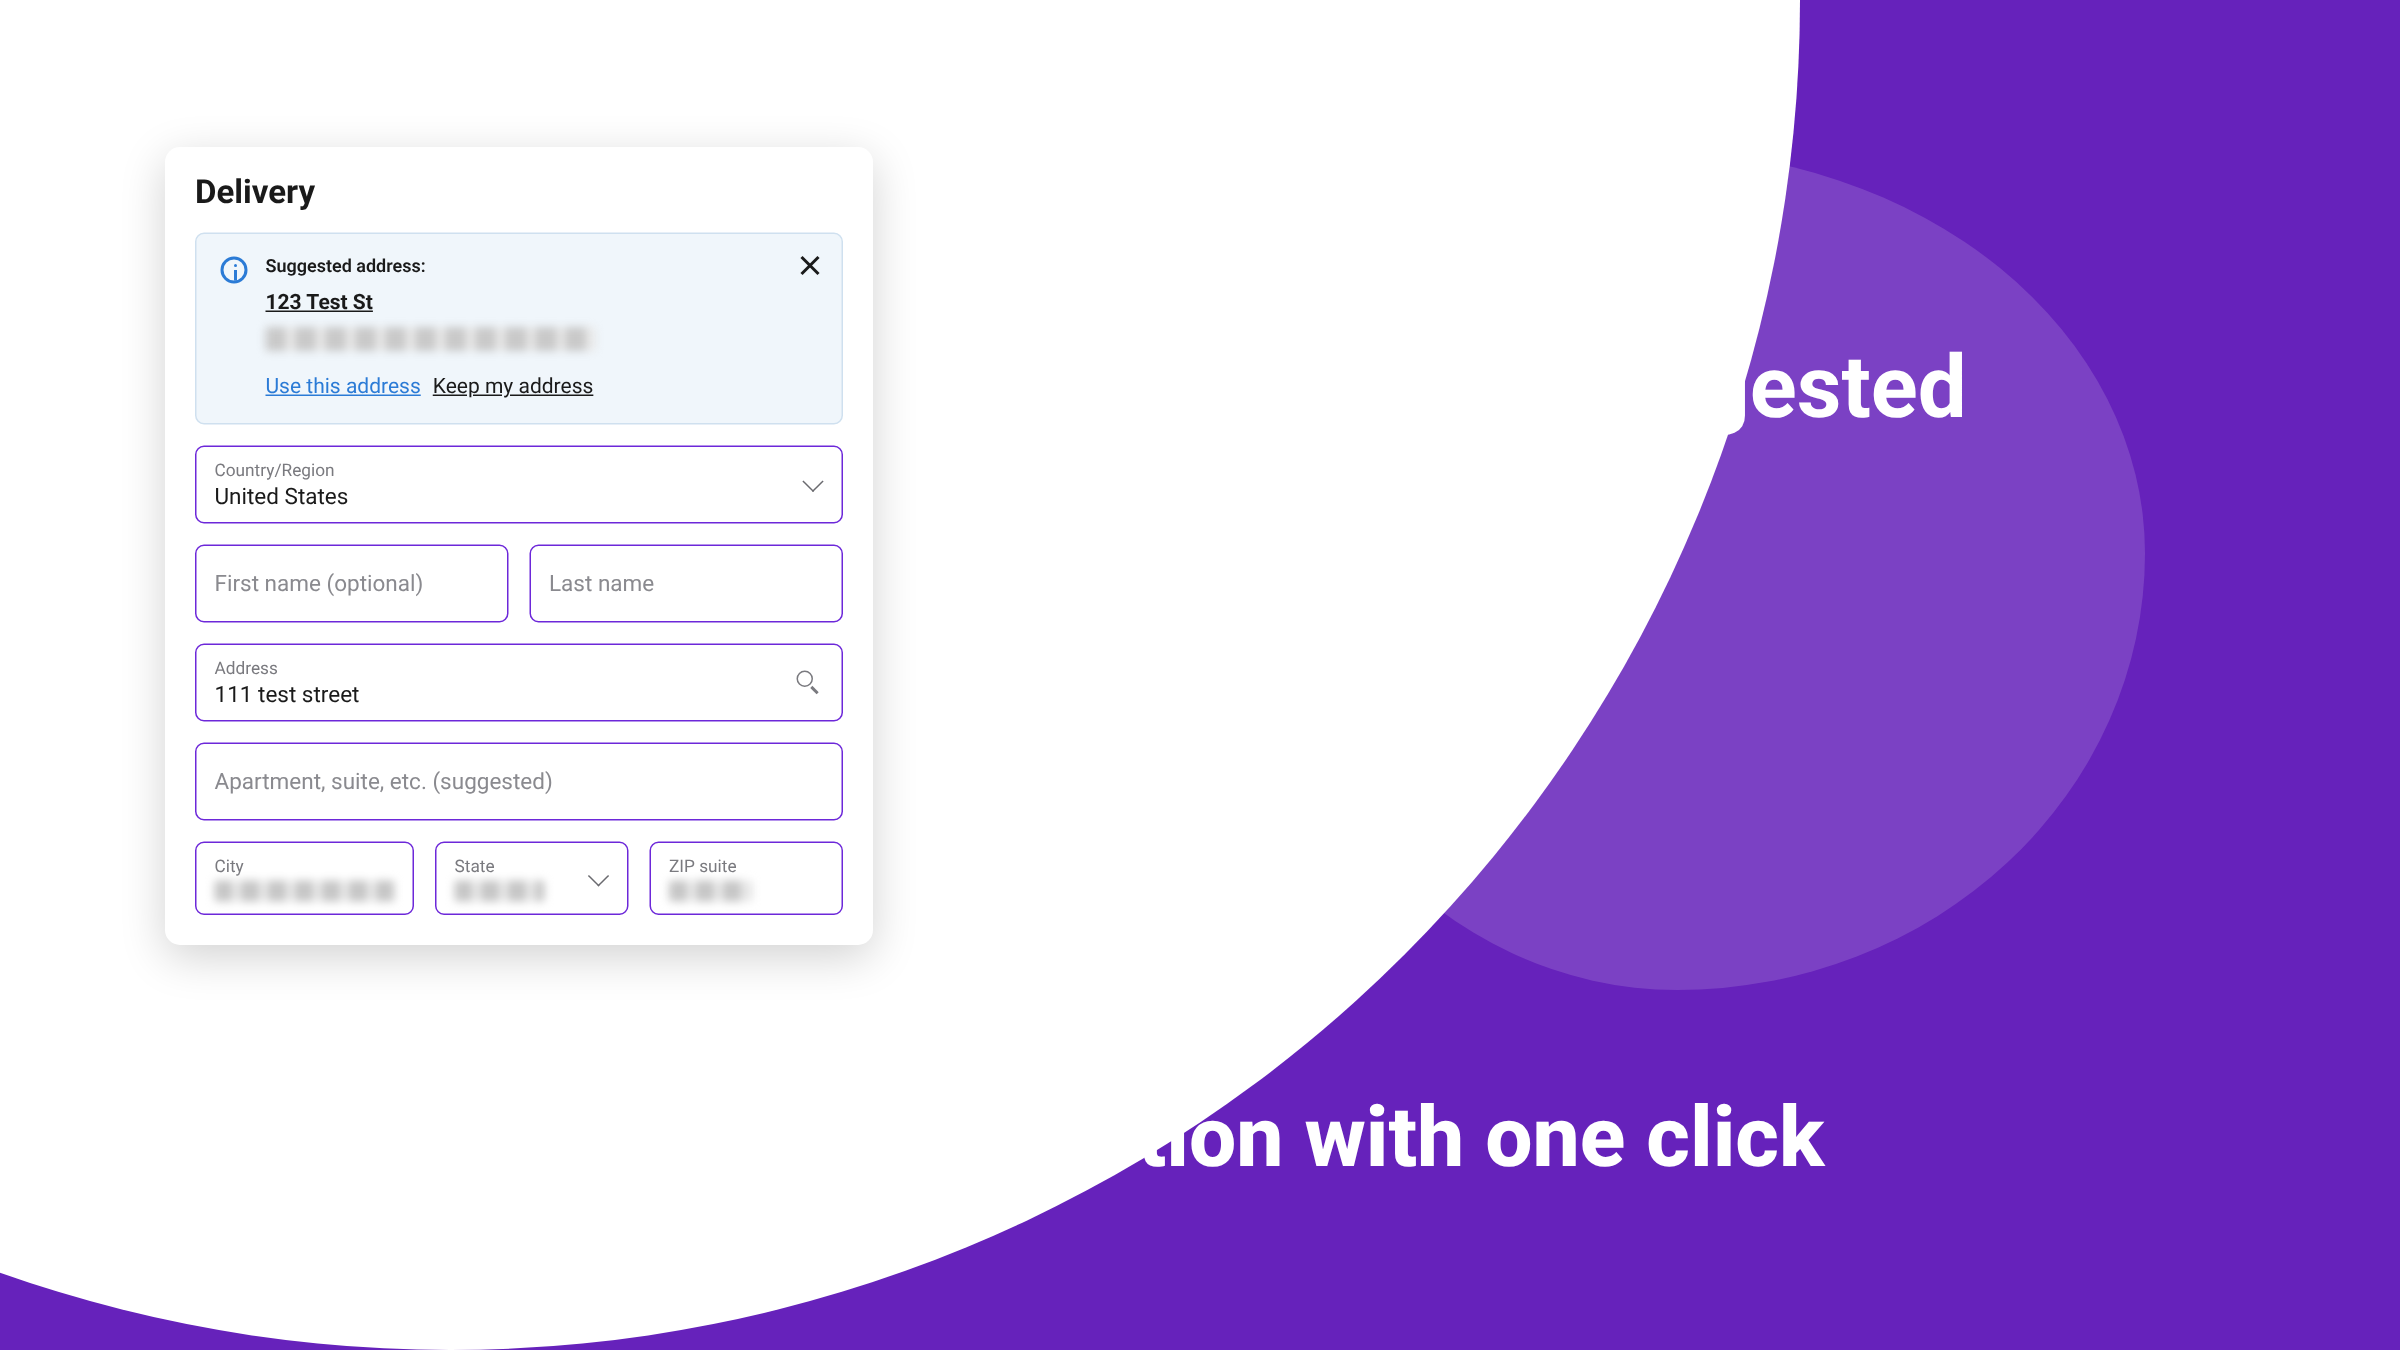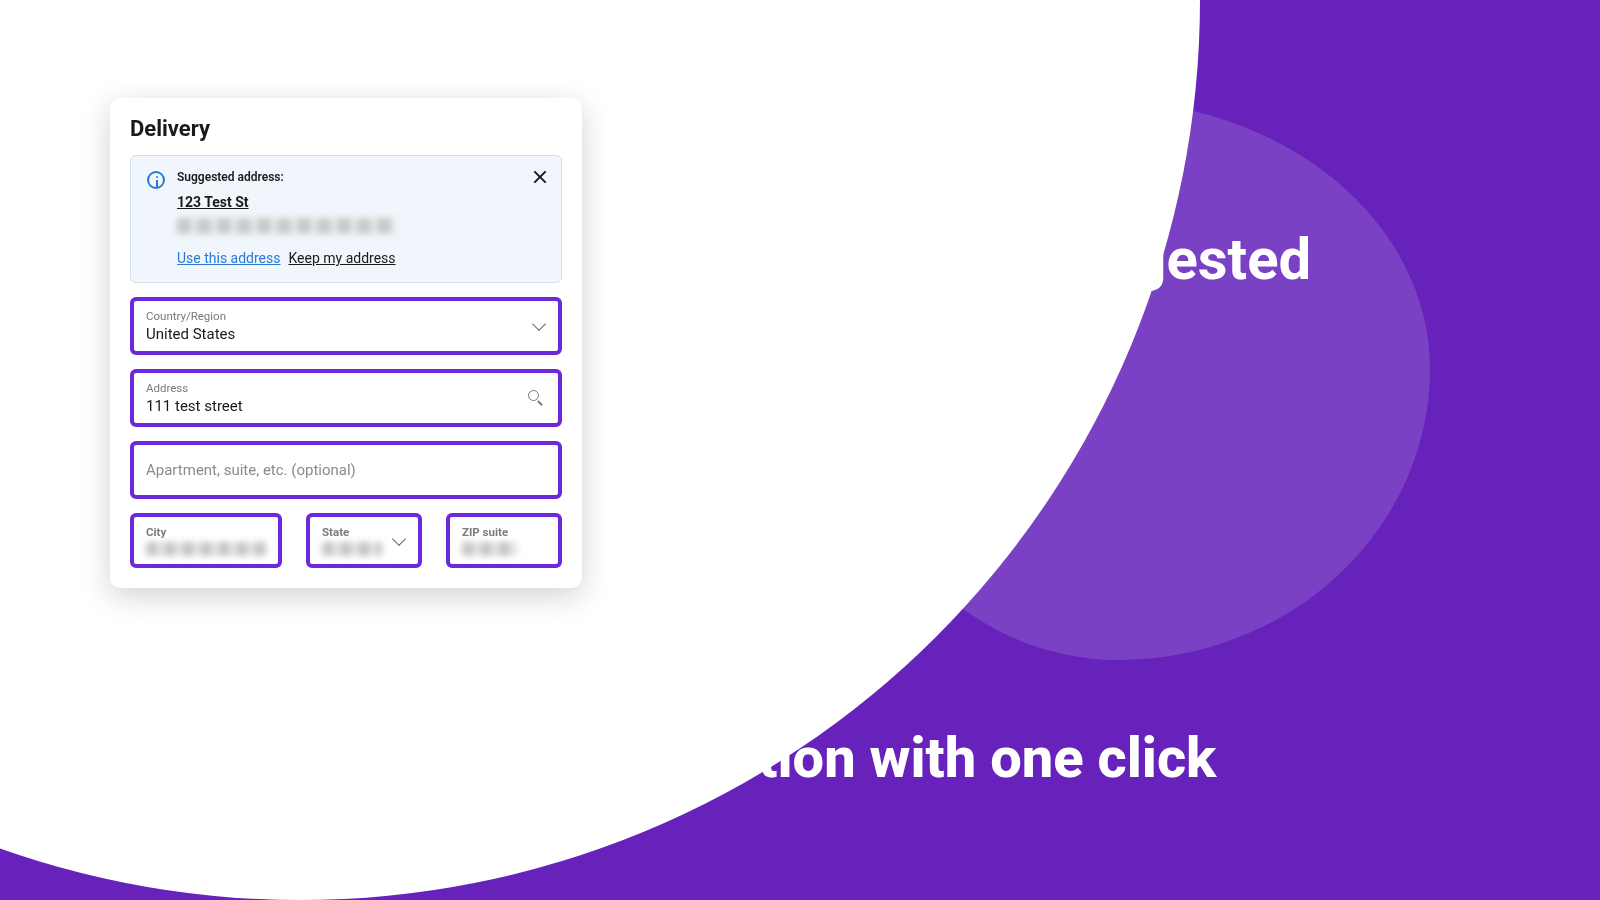--- a/index.html
+++ b/index.html
@@ -134,21 +134,21 @@
     content: "";
     position: absolute;
     left: 8px; top: 1px;
     width: 2px; height: 16px;
     background: #1a1a1a;
   }
   .close-x::before { transform: rotate(45deg); }
   .close-x::after  { transform: rotate(-45deg); }
 
   .field {
-    border: 4px solid #6d28d9;
+    border: 1px solid #6d28d9;
     border-radius: 6px;
     background: #fff;
     padding: 8px 12px 8px 12px;
     position: relative;
     margin-top: 14px;
   }
   .field .float-label {
     font-size: 11.5px;
     color: #7a7a7f;
   }
@@ -184,21 +184,21 @@
   }
   .search-ico .stem {
     position: absolute; left: 10px; top: 10px;
     width: 6px; height: 1.6px;
     background: #7a7a7f;
     transform: rotate(45deg);
     transform-origin: left center;
   }
   .row-2 { display: flex; gap: 14px; }
   .row-2 > .field { flex: 1; margin-top: 14px; }
-  .row-3 { display: flex; gap: 24px; font-weight: bold; }
+  .row-3 { display: flex; gap: 14px; }
   .row-3 > .field { flex: 1; margin-top: 14px; }
   .blur-small {
     height: 14px;
     background: repeating-linear-gradient(90deg,#c6c6c6 0 12px,#eaeaea 12px 18px);
     filter: blur(3px);
     border-radius: 2px;
     margin-top: 3px;
   }
   .blur-small.w1 { width: 120px; }
   .blur-small.w2 { width: 60px; }
@@ -233,32 +233,40 @@
         </div>
       </div>
     </div>
 
     <div class="field">
       <div class="float-label">Country/Region</div>
       <div class="value">United States</div>
       <div class="chev"></div>
     </div>
 
+    <div class="row-2">
+      <div class="field single-line">
+        <div class="placeholder-text">First name (optional)</div>
+      </div>
+      <div class="field single-line">
+        <div class="placeholder-text">Last name</div>
+      </div>
+    </div>
 
     <div class="field">
       <div class="float-label">Address</div>
       <div class="value">111 test street</div>
       <div class="search-ico">
         <div class="circ"></div>
           <div class="stem"></div>
       </div>
     </div>
 
     <div class="field single-line">
-      <div class="placeholder-text">Apartment, suite, etc. (optional)</div>
+      <div class="placeholder-text">Apartment, suite, etc. (suggested)</div>
     </div>
 
     <div class="row-3">
       <div class="field">
         <div class="float-label">City</div>
         <div class="blur-small w1"></div>
       </div>
       <div class="field">
         <div class="float-label">State</div>
         <div class="blur-small w2"></div>

